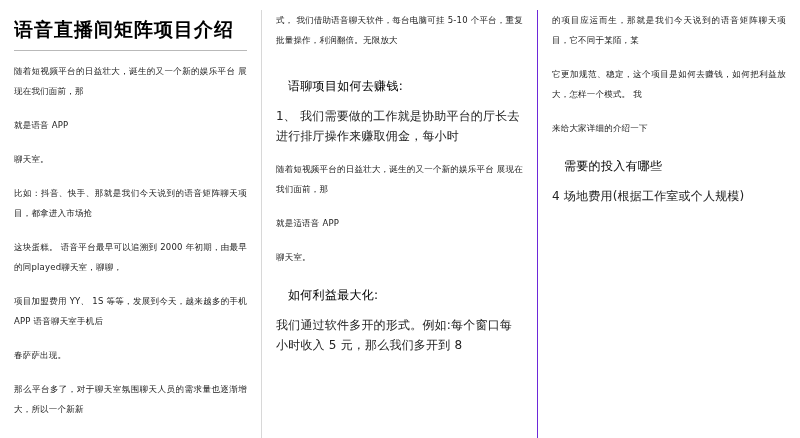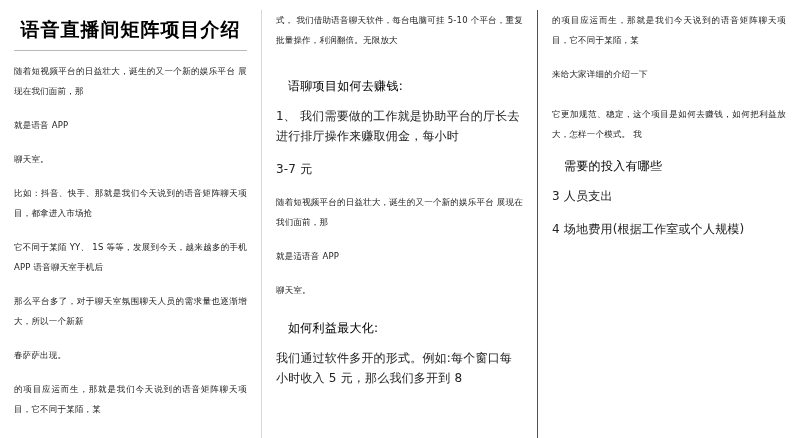--- a/index.html
+++ b/index.html
@@ -46,21 +46,20 @@
   .doc-title {
     font-family: "DejaVu Serif", "Liberation Serif", serif;
     font-weight: bold;
     font-size: 19px;
     line-height: 26px;
     letter-spacing: 1px;
     color: #000000;
     margin: 6px 0 10px 0;
     padding-bottom: 8px;
     border-bottom: 1px solid #b9b9b9;
-    text-align: center;
   }
   .para {
     font-size: 8.5px;
     line-height: 20px;
     color: #222222;
     margin: 0 0 14px 0;
     text-align: justify;
     letter-spacing: 0.2px;
   }
   .para.gap-lg {
@@ -89,43 +88,42 @@
 <body>
 
 <div class="page">
 
   <div class="col col-1">
     <div class="doc-title">语音直播间矩阵项目介绍</div>
     <p class="para">随着短视频平台的日益壮大，诞生的又一个新的娱乐平台   展现在我们面前，那</p>
     <p class="para">就是语音 APP</p>
     <p class="para">聊天室。</p>
     <p class="para">比如：抖音、快手、那就是我们今天说到的语音矩阵聊天项目，都拿进入市场抢</p>
-    <p class="para">它不同于某陌 YY、  1S 等等，发展到今天，越来越多的手机 APP 语音聊天室手机后</p>
+    <p class="para">这块蛋糕。  语音平台最早可以追溯到 2000 年初期，由最早的同played聊天室，聊聊，</p>
+    <p class="para">项目加盟费用 YY、  1S 等等，发展到今天，越来越多的手机 APP 语音聊天室手机后</p>
+    <p class="para">春萨萨出现。</p>
     <p class="para">那么平台多了，对于聊天室氛围聊天人员的需求量也逐渐增大，所以一个新新</p>
-    <p class="para">春萨萨出现。</p>
     <p class="para">的项目应运而生，那就是我们今天说到的语音矩阵聊天项目，它不同于某陌，某</p>
 
   </div>
 
   <div class="col col-2">
     <p class="para gap-lg">式，  我们借助语音聊天软件，每台电脑可挂 5-10 个平台，重复批量操作，利润翻倍。无限放大</p>
     <div class="blank-sep"></div>
     <div class="heading">语聊项目如何去赚钱:</div>
     <p class="list-line">1、  我们需要做的工作就是协助平台的厅长去进行排厅操作来赚取佣金，每小时</p>
-    <p class="list-line">3-7 元</p>
     <p class="para">随着短视频平台的日益壮大，诞生的又一个新的娱乐平台   展现在我们面前，那</p>
     <p class="para">就是适语音 APP</p>
     <p class="para gap-lg">聊天室。</p>
     <div class="heading">如何利益最大化:</div>
     <p class="list-line">我们通过软件多开的形式。例如:每个窗口每小时收入 5 元，那么我们多开到 8</p>
 
   </div>
 
   <div class="col col-3">
     <p class="para">的项目应运而生，那就是我们今天说到的语音矩阵聊天项目，它不同于某陌，某</p>
+    <p class="para">它更加规范、稳定，这个项目是如何去赚钱，如何把利益放大，怎样一个模式。  我</p>
     <p class="para gap-lg">来给大家详细的介绍一下</p>
-    <p class="para">它更加规范、稳定，这个项目是如何去赚钱，如何把利益放大，怎样一个模式。  我</p>
     <div class="heading">需要的投入有哪些</div>
-    <p class="list-line">3 人员支出</p>
     <p class="list-line">4 场地费用(根据工作室或个人规模)</p>
   </div>
 
 </div>
 
 </body></html>

